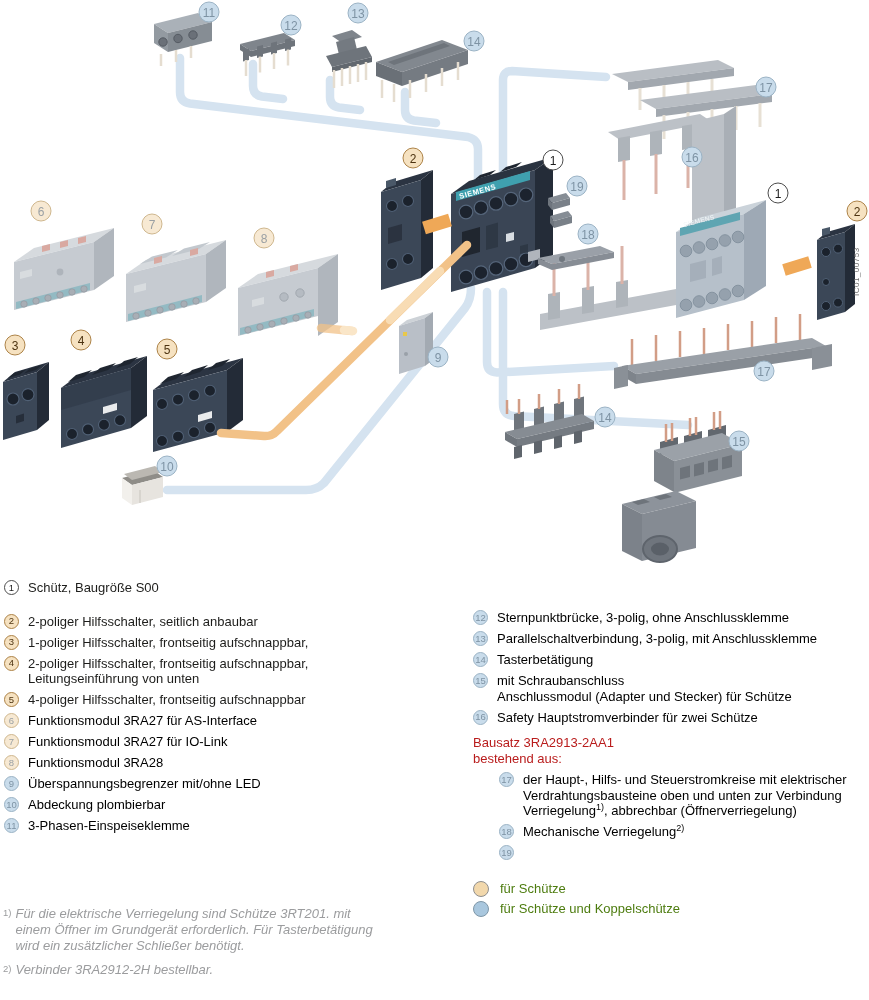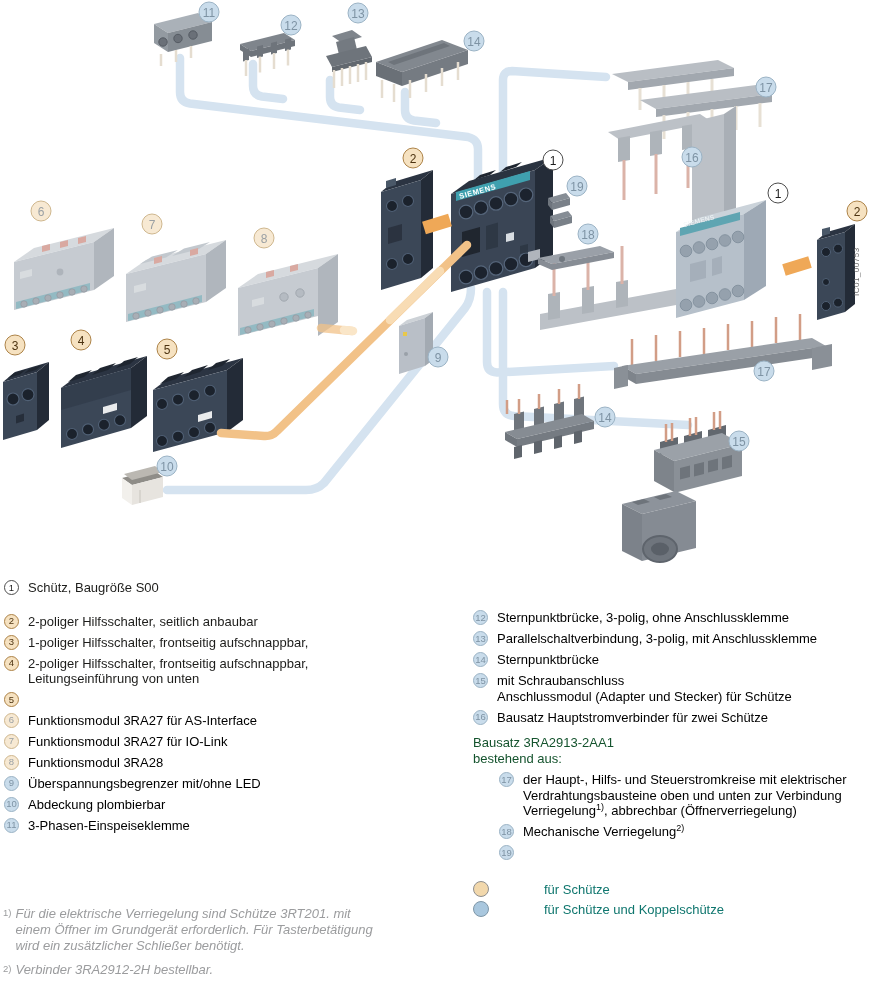--- a/index.html
+++ b/index.html
@@ -22,24 +22,24 @@
   
   .col{position:absolute;font-size:13px;line-height:15.5px;}
   #legend-left{left:4px;top:580px;width:462px;}
   #legend-right{left:473px;top:610px;width:392px;}
   .li{display:flex;margin-bottom:5.5px;}
   .li.gap{margin-bottom:18px;}
   .lt div{white-space:nowrap;}
   .tb{color:#1d1d1b;}
   .tg{color:#000000;}
   sup{font-size:9px;line-height:0;}
-  .kit-header{color:#14532d;margin:10px 0 6px 0;}
+  .kit-header{color:#b91c1c;margin:10px 0 6px 0;}
   .kit .li{margin-left:26px;}
   .key{margin-top:21px;}
-  .keyrow{display:flex;align-items:flex-end;margin-bottom:4px;color:#0f766e;gap:44px;}
+  .keyrow{display:flex;align-items:flex-start;margin-bottom:4px;color:#4d7c0f;}
   .sw{width:16px;height:16px;border-radius:50%;box-sizing:border-box;margin-right:11px;}
   .sw-orange{background:#F2D8AC;border:1px solid #8f8f8f;}
   .sw-blue{background:#A9C7DE;border:1px solid #7F97A8;}
 
   
   #footnotes{position:absolute;left:3px;top:906px;width:450px;font-size:13px;line-height:16px;color:#9B9C9E;}
   .fn{display:flex;margin-bottom:8px;}
   .mk{font-size:9.5px;line-height:13px;margin-right:4px;flex:0 0 auto;}
   .fn .lt div{white-space:nowrap;font-style:italic;}
 
@@ -537,20 +537,23 @@
       </div>
       <div class="li">
         <span class="co co-l v-orange">4</span>
         <div class="lt tb">
           <div>2-poliger Hilfsschalter, frontseitig aufschnappbar,</div>
           <div>Leitungseinführung von unten</div>
         </div>
       </div>
       <div class="li">
         <span class="co co-l v-orange">5</span>
+        <div class="lt tb">
+          <div>4-poliger Hilfsschalter, frontseitig aufschnappbar</div>
+        </div>
       </div>
       <div class="li">
         <span class="co co-l v-orange-faded">6</span>
         <div class="lt tg">
           <div>Funktionsmodul 3RA27 für AS-Interface</div>
         </div>
       </div>
       <div class="li">
         <span class="co co-l v-orange-faded">7</span>
         <div class="lt tg">
@@ -592,34 +595,34 @@
       </div>
       <div class="li">
         <span class="co co-l v-blue">13</span>
         <div class="lt tg">
           <div>Parallelschaltverbindung, 3-polig, mit Anschlussklemme</div>
         </div>
       </div>
       <div class="li">
         <span class="co co-l v-blue">14</span>
         <div class="lt tg">
-          <div>Sternpunktbrücke</div>
+          <div>Tasterbetätigung</div>
         </div>
       </div>
       <div class="li">
         <span class="co co-l v-blue">15</span>
         <div class="lt tg">
           <div>mit Schraubanschluss</div>
           <div>Anschlussmodul (Adapter und Stecker) für Schütze</div>
         </div>
       </div>
       <div class="li">
         <span class="co co-l v-blue">16</span>
         <div class="lt tg">
-          <div>Bausatz Hauptstromverbinder für zwei Schütze</div>
+          <div>Safety Hauptstromverbinder für zwei Schütze</div>
         </div>
       </div>
       <div class="kit">
         <div class="kit-header">
           <div>Bausatz 3RA2913-2AA1</div>
           <div>bestehend aus:</div>
         </div>
         <div class="li">
           <span class="co co-l v-blue">17</span>
           <div class="lt tg">

